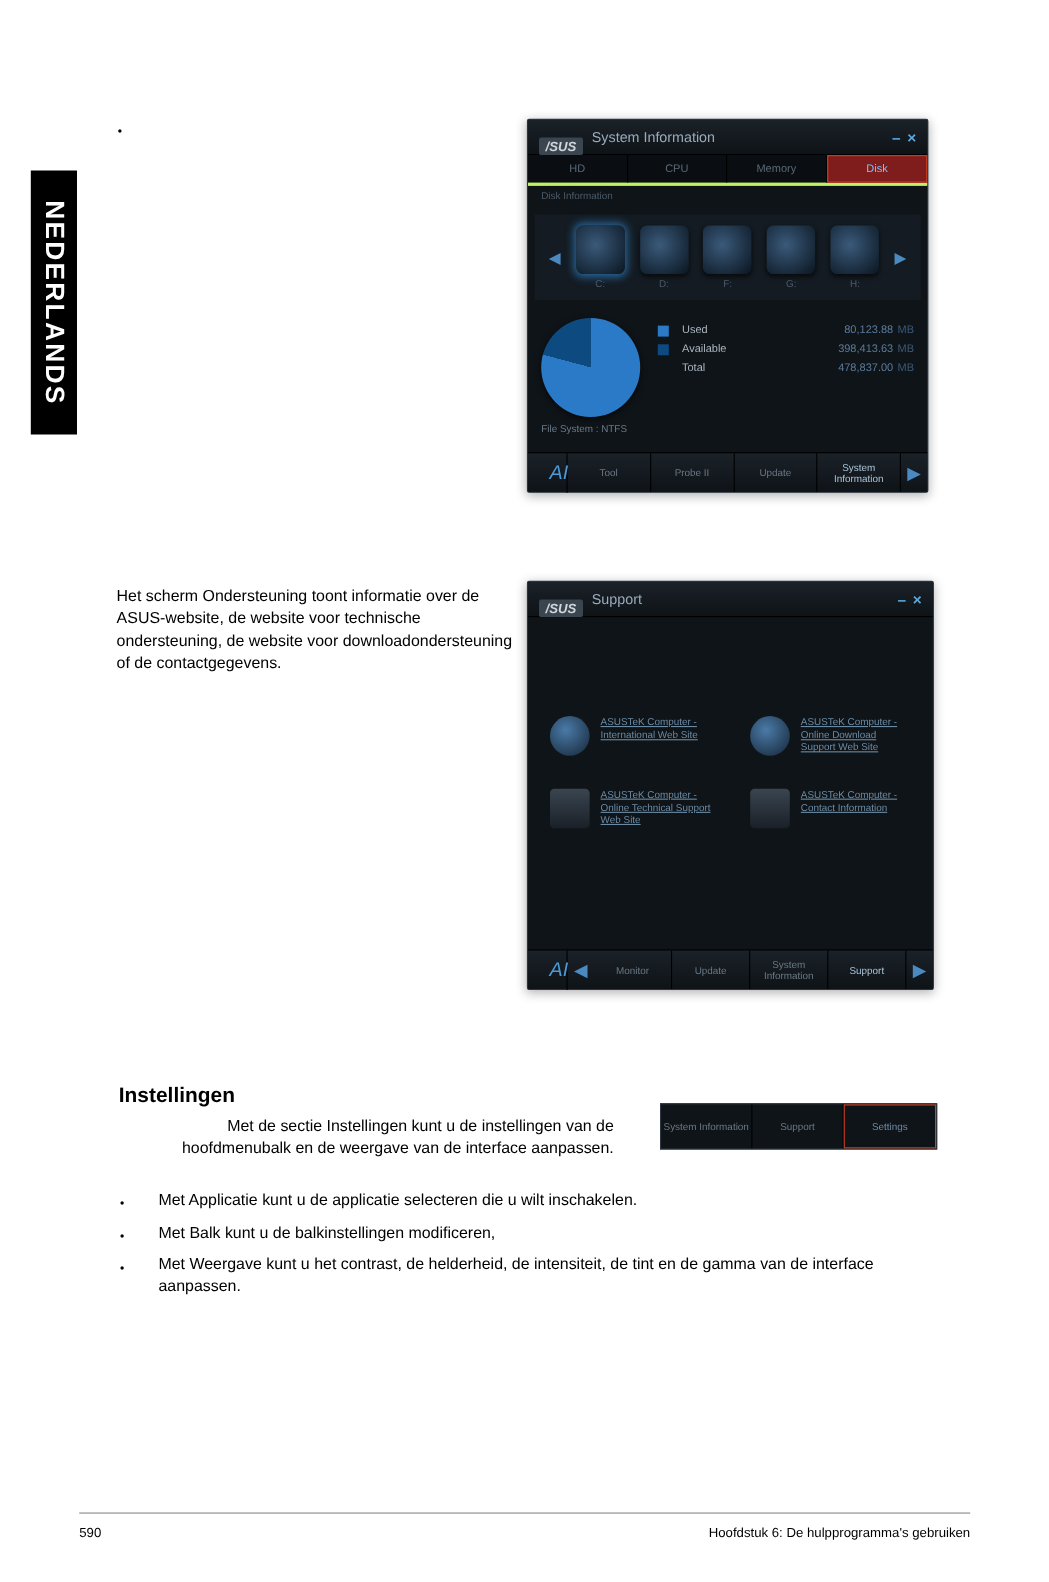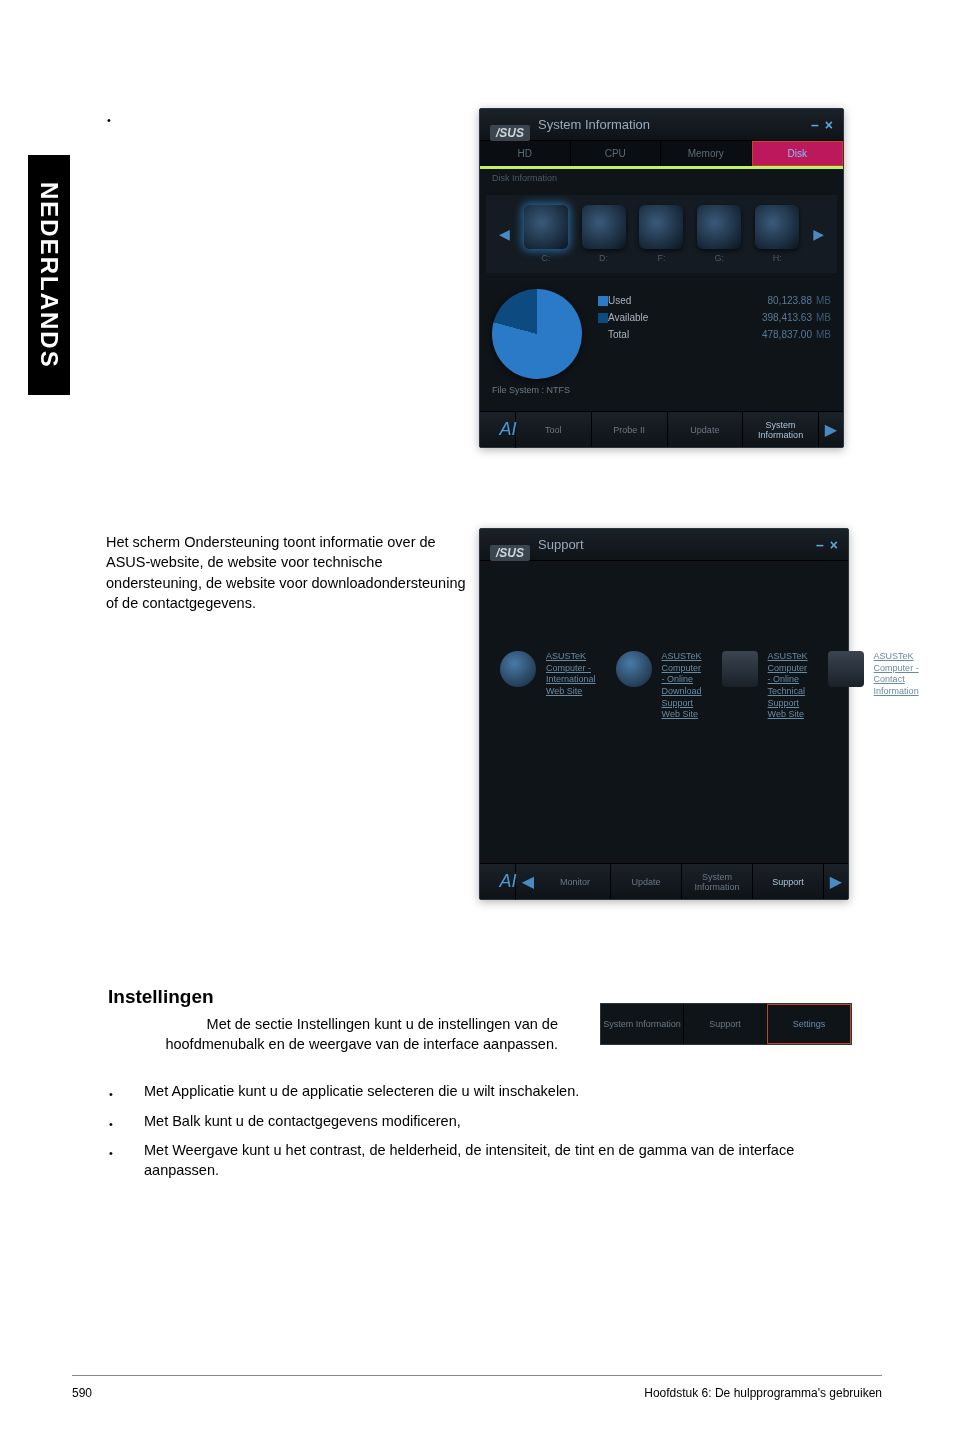--- a/index.html
+++ b/index.html
@@ -74,21 +74,21 @@
     .p-tabs { display: flex; height: 28px; background: #0a0e12; border-bottom: 3px solid #bef264; }
     .p-tab {
       flex: 1;
       display: flex;
       align-items: center;
       justify-content: center;
       color: #5a6a78;
       font-size: 10px;
       border-right: 1px solid #000;
     }
-    .p-tab.active { background: #be185d; color: #7fc3ff; border: 1px solid #d04020; }
+    .p-tab.active { background: #7f1d1d; color: #7fc3ff; border: 1px solid #d04020; }
     .disk-info-label { color: #4a5a68; font-size: 9px; padding: 4px 0 8px 12px; }
     .disk-strip {
       display: flex;
       align-items: center;
       justify-content: space-around;
       background: #141b22;
       height: 78px;
       margin: 4px 6px;
       padding: 0 6px;
     }
@@ -101,21 +101,21 @@
     .drv-label { color: #4a5a68; font-size: 9px; text-align: center; margin-top: 4px; }
     .arrow { color: #4a8ac0; font-size: 14px; }
     .disk-lower { display: flex; padding: 12px; gap: 16px; }
     .pie {
       width: 90px; height: 90px; border-radius: 50%;
       background: conic-gradient(#2a7ac8 0 285deg, #0d4a80 285deg 360deg);
       box-shadow: 0 2px 6px rgba(0,0,0,0.6);
     }
     .pie-caption { color: #6a7a88; font-size: 9px; margin-top: 6px; }
     .disk-stats { flex: 1; font-size: 10px; color: #aab4be; }
-    .stat-row { display: flex; align-items: center; gap: 0; margin: 6px 0; }
+    .stat-row { display: flex; align-items: center; gap: 12px; margin: 6px 0; }
     .sq { width: 10px; height: 10px; }
     .sq.used { background: #2a7ac8; }
     .sq.avail { background: #0d4a80; }
     .stat-val { margin-left: auto; color: #5a7a9a; font-size: 10px; }
     .stat-val .unit { color: #3a5a7a; margin-left: 4px; }
     .p-footer {
       position: absolute; left: 0; right: 0; bottom: 0; height: 36px;
       background: linear-gradient(#1a2128, #0e1317);
       display: flex; align-items: center;
       border-top: 1px solid #000;
@@ -128,21 +128,21 @@
     }
     .f-tab {
       flex: 1; text-align: center; color: #6a7884; font-size: 9px;
       border-right: 1px solid #000; height: 100%; display: flex; align-items: center; justify-content: center;
     }
     .f-tab.active { color: #aac4d8; }
     .f-arrow { width: 24px; display: flex; align-items: center; justify-content: center; color: #4a8ac0; }
 
     
     .sup-body { padding: 50px 0 0 0; }
-    .sup-grid { display: grid; grid-template-columns: 1fr 1fr 1fr 1fr; gap: 30px 20px; padding: 40px 20px; }
+    .sup-grid { display: grid; grid-template-columns: 1fr 1fr; gap: 30px 36px; padding: 40px 20px; }
     .sup-item { display: flex; gap: 10px; align-items: flex-start; }
     .sup-icon {
       width: 36px; height: 36px; border-radius: 50%;
       background: radial-gradient(circle at 40% 35%, #4a7aa8, #152535);
       flex-shrink: 0;
     }
     .sup-icon.sq-icon { border-radius: 4px; background: linear-gradient(#3a4550, #1a2028); }
     .sup-text { color: #6a8aa4; font-size: 9px; text-decoration: underline; line-height: 1.3; }
 
     
@@ -313,21 +313,21 @@
   <div class="f-tab active-red">Settings</div>
 </div>
 
 <div class="bullets3">
   <div class="bullet-row">
     <div class="bullet-dot">•</div>
     <div class="bullet-text">Met Applicatie kunt u de applicatie selecteren die u wilt inschakelen.</div>
   </div>
   <div class="bullet-row">
     <div class="bullet-dot">•</div>
-    <div class="bullet-text">Met Balk kunt u de contactgegevens modificeren,</div>
+    <div class="bullet-text">Met Balk kunt u de balkinstellingen modificeren,</div>
   </div>
   <div class="bullet-row">
     <div class="bullet-dot">•</div>
     <div class="bullet-text">Met Weergave kunt u het contrast, de helderheid, de intensiteit, de tint en de gamma van de interface aanpassen.</div>
   </div>
 </div>
 
 <div class="footer-line"></div>
 <div class="pagenum">590</div>
 <div class="chapinfo">Hoofdstuk 6: De hulpprogramma's gebruiken</div>

